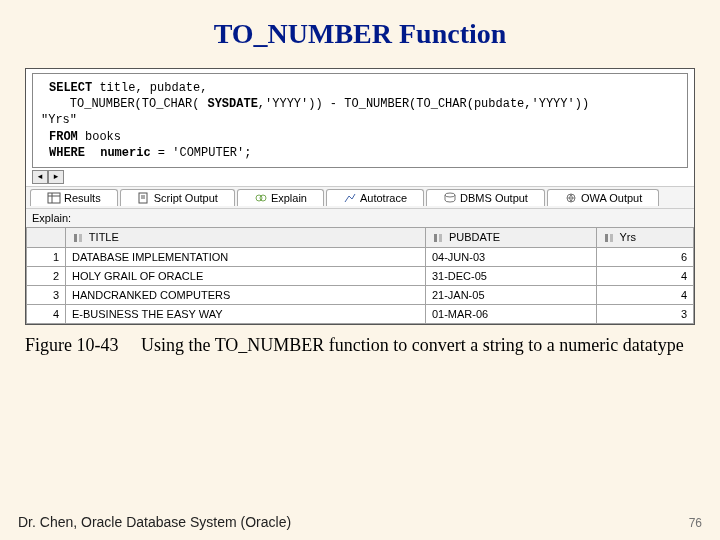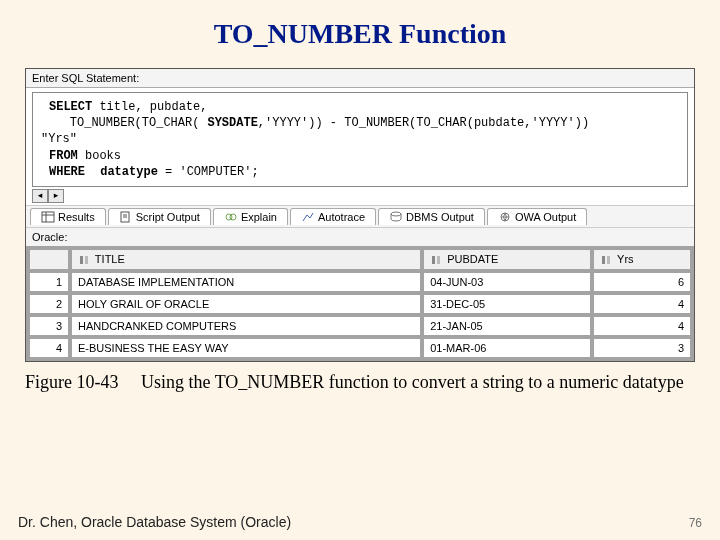--- a/index.html
+++ b/index.html
@@ -66,21 +66,21 @@
     padding: 2px 4px;
     gap: 2px;
     border-top: 1px solid #ccc;
     background: #f4f4f4;
     flex-wrap: wrap;
   }
   .tab {
     display: flex;
     align-items: center;
     gap: 3px;
-    padding: 2px 10px;
+    padding: 2px 16px;
     border: 1px solid #aaa;
     border-bottom: none;
     background: #fff;
     border-radius: 3px 3px 0 0;
     font-size: 11px;
   }
   .tab .ticon {
     width: 14px;
     height: 12px;
     display: inline-block;
@@ -89,21 +89,21 @@
     padding: 3px 6px;
     border-top: 1px solid #ccc;
     background: #f4f4f4;
   }
   table.results {
     border-collapse: collapse;
     width: 100%;
     font-size: 11px;
   }
   table.results th, table.results td {
-    border: 4px solid #a3a3a3;
+    border: 1px solid #a3a3a3;
     padding: 3px 6px;
     text-align: left;
     background: #fff;
   }
   table.results th {
     background: #f0f0f0;
     font-weight: normal;
   }
   table.results td.rn, table.results th.rn { width: 26px; text-align: right; }
   table.results td.num { text-align: right; }
@@ -133,27 +133,26 @@
     color: #737373;
   }
 </style>
 </head>
 <body>
 
 <div class="slide">
   <div class="title">TO_NUMBER Function</div>
 
   <div class="app-window">
-    <div class="prompt-bar">Enter SQL Statement:</div>
 
     <div class="sql-area"><span class="kw">SELECT</span><span> title, pubdate,</span>
 <span>    TO_NUMBER(TO_CHAR(</span><span class="kw">SYSDATE</span><span>,'YYYY')) - TO_NUMBER(TO_CHAR(pubdate,'YYYY'))</span>
 <span>"Yrs"</span>
 <span class="kw">FROM</span><span> books</span>
-<span class="kw">WHERE</span><span> </span><span class="kw">datatype</span><span> = 'COMPUTER';</span></div>
+<span class="kw">WHERE</span><span> </span><span class="kw">numeric</span><span> = 'COMPUTER';</span></div>
 
     <div class="scroll-ctrl">
       <span class="arrow-btn">◂</span>
       <span class="arrow-btn">▸</span>
     </div>
 
     <div class="tabs-row">
       <div class="tab">
         <span class="ticon"><svg viewBox="0 0 14 12">
               <rect x="1" y="1" width="12" height="10" fill="none" stroke="#555"></rect>
@@ -193,21 +192,21 @@
       <div class="tab">
         <span class="ticon"><svg viewBox="0 0 14 12">
               <circle cx="7" cy="6" r="4" fill="none" stroke="#777"></circle>
               <line x1="3" y1="6" x2="11" y2="6" stroke="#777"></line>
               <path d="M7 2 Q10 6 7 10 Q4 6 7 2" fill="none" stroke="#777"></path>
             </svg></span>
         <span>OWA Output</span>
       </div>
     </div>
 
-    <div class="results-label">Oracle:</div>
+    <div class="results-label">Explain:</div>
 
     <table class="results">
       <thead>
         <tr>
           <th class="rn"></th>
           <th>
             <span class="tiny-icon"><svg viewBox="0 0 12 12">
                   <rect x="2" y="2" width="3" height="8" fill="#888"></rect>
                   <rect x="7" y="2" width="3" height="8" fill="#bbb"></rect>
                 </svg></span>

